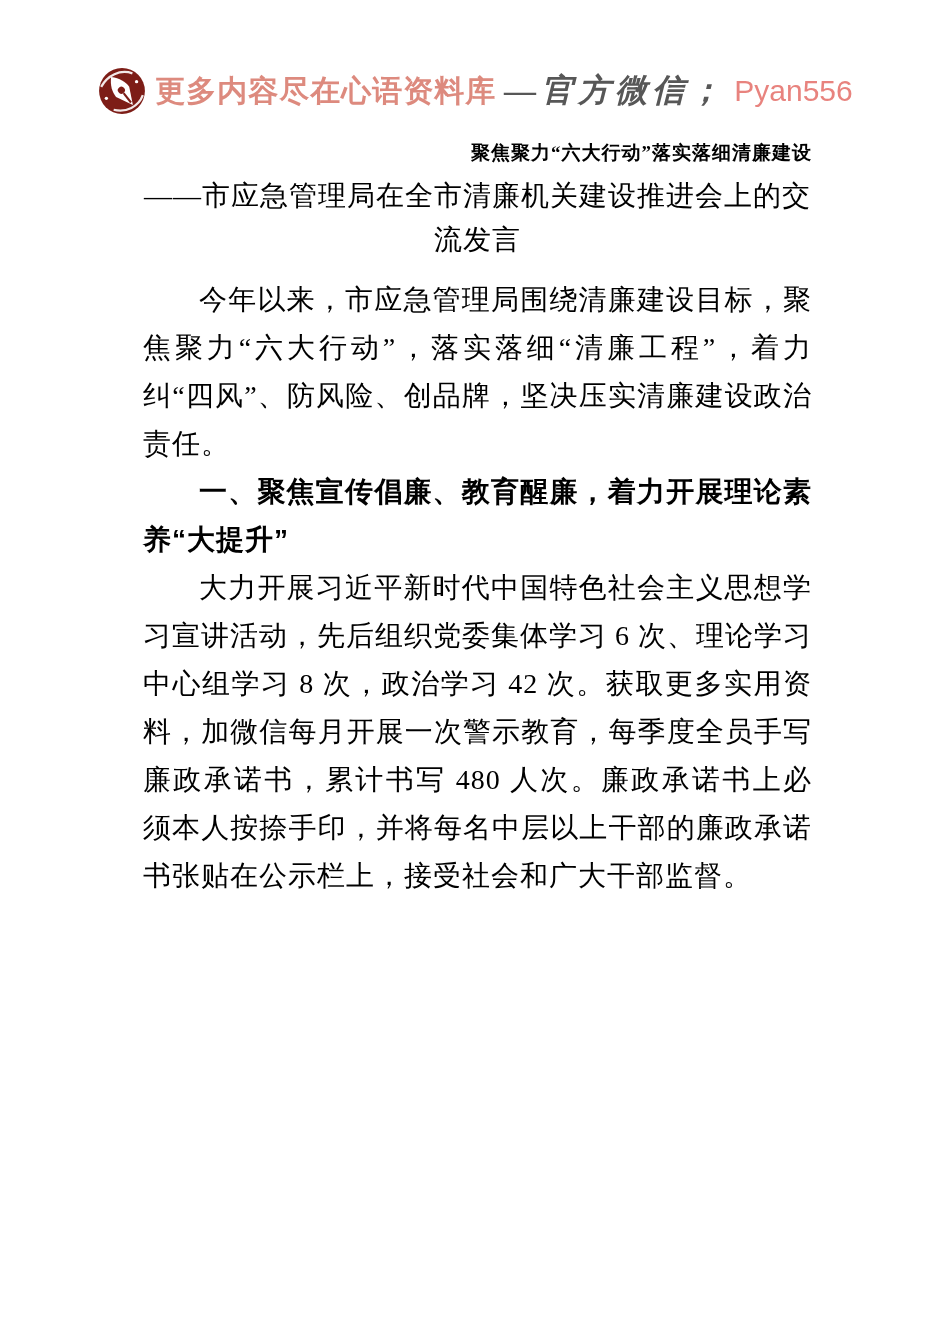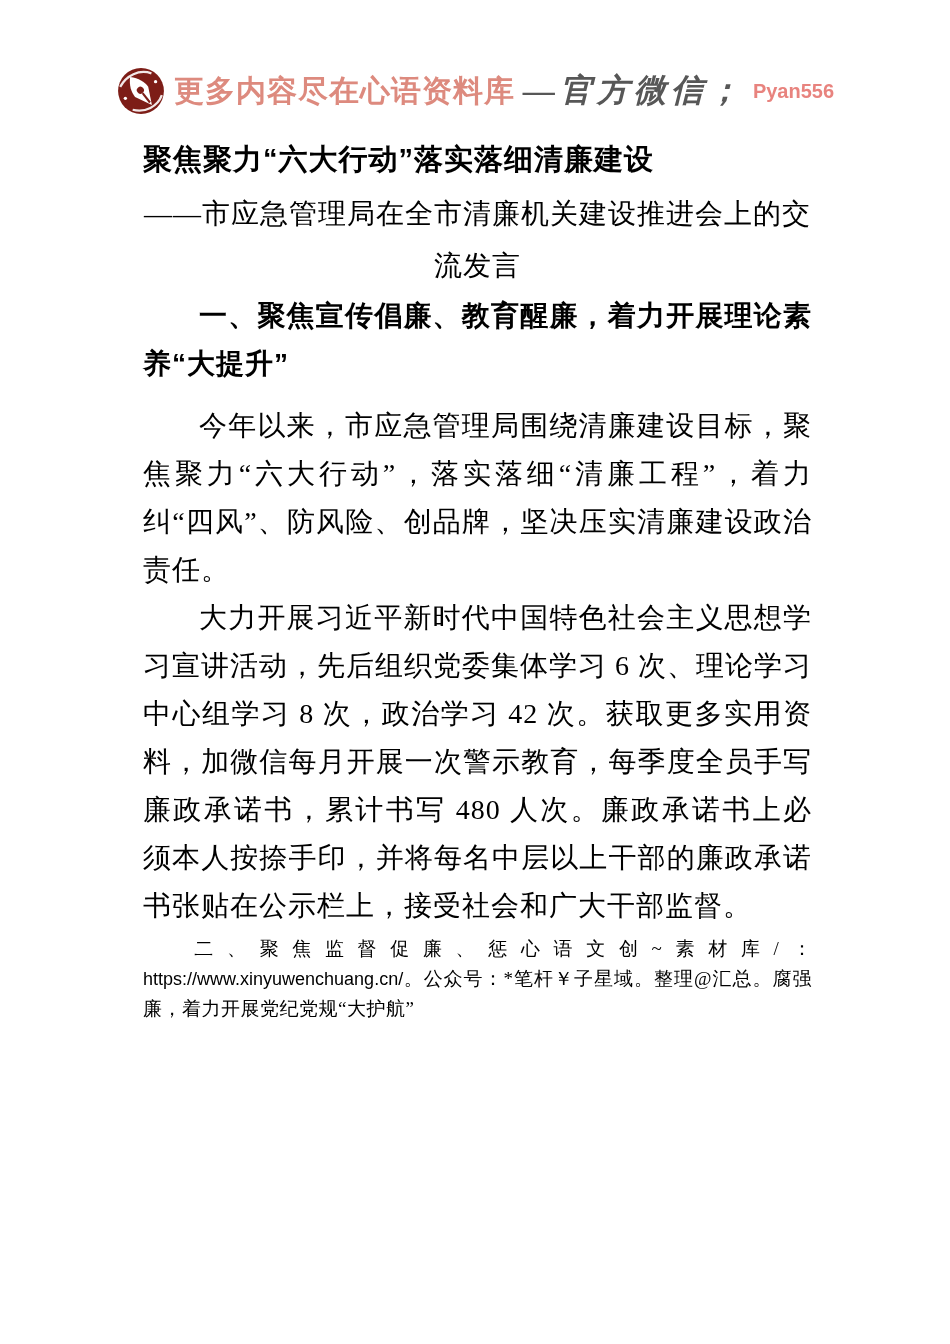--- a/index.html
+++ b/index.html
@@ -10,28 +10,28 @@
   }
   .content{padding:0 138px 0 143px;}
 
   
   .wm{display:flex;align-items:center;justify-content:center;gap:8px;}
   .wm-header{padding-top:66px;}
   .wm-footer{position:absolute;top:1198px;left:0;width:100%;}
   .wm-logo{width:50px;height:50px;flex:0 0 auto;}
   .wm-brand{font-size:30px;font-weight:bold;color:var(--brand);letter-spacing:1px;}
   .wm-script{font-size:32px;color:var(--script);font-style:italic;font-weight:bold;letter-spacing:5px;}
-  .wm-id{font-size:20px;color:var(--wechat);font-family:"Liberation Sans","DejaVu Sans",sans-serif;font-weight:bold;}
+  .wm-id{font-size:30px;color:var(--wechat);font-family:"Liberation Sans","DejaVu Sans",sans-serif;}
 
   
   .doc-title{
-    margin-top:24px;text-align:left;font-size:29px;font-weight:bold;
-    font-family:Liberation Sans, sans-serif;letter-spacing:1px;
+    margin-top:24px;text-align:right;font-size:19px;font-weight:bold;
+    font-family:Liberation Serif, serif;letter-spacing:1px;
   }
-  .doc-subtitle{margin-top:8px;text-align:center;font-size:28px;line-height:52px;letter-spacing:1px;}
+  .doc-subtitle{margin-top:8px;text-align:center;font-size:28px;line-height:44px;letter-spacing:1px;}
   .para{font-size:28px;line-height:48px;text-align:justify;text-indent:2em;letter-spacing:1px;margin:0;}
   .para-first{margin-top:14px;}
   .heading{font-weight:bold;font-family:"Liberation Sans","DejaVu Sans",sans-serif;}
   .note{font-size:19px;line-height:30px;text-align:justify;text-indent:2.7em;margin:4px 0;letter-spacing:0.5px;}
   .note-url{font-family:"Liberation Sans","DejaVu Sans",sans-serif;font-size:18px;letter-spacing:0;}
 </style>
 </head>
 <body>
 
 <div class="page">
@@ -51,27 +51,26 @@
     </svg>
     <span class="wm-brand">更多内容尽在心语资料库</span>
     <span class="wm-script"><span>—</span><span>官方微信；</span></span>
     <span class="wm-id">Pyan556</span>
   </div>
 
   <div class="content">
     <div class="doc-title">聚焦聚力“六大行动”落实落细清廉建设</div>
     <div class="doc-subtitle">——市应急管理局在全市清廉机关建设推进会上的交流发言</div>
 
+    <p class="para para-first">今年以来，市应急管理局围绕清廉建设目标，聚焦聚力“六大行动”，落实落细“清廉工程”，着力纠“四风”、防风险、创品牌，坚决压实清廉建设政治责任。</p>
+
     <p class="para heading">一、聚焦宣传倡廉、教育醒廉，着力开展理论素养“大提升”</p>
-
-    <p class="para para-first">今年以来，市应急管理局围绕清廉建设目标，聚焦聚力“六大行动”，落实落细“清廉工程”，着力纠“四风”、防风险、创品牌，坚决压实清廉建设政治责任。</p>
 
     <p class="para">大力开展习近平新时代中国特色社会主义思想学习宣讲活动，先后组织党委集体学习 6 次、理论学习中心组学习 8 次，政治学习 42 次。获取更多实用资料，加微信每月开展一次警示教育，每季度全员手写廉政承诺书，累计书写 480 人次。廉政承诺书上必须本人按捺手印，并将每名中层以上干部的廉政承诺书张贴在公示栏上，接受社会和广大干部监督。</p>
 
-    <p class="note"><span>二、聚焦监督促廉、惩心语文创~素材库/：</span><span class="note-url">https://www.xinyuwenchuang.cn/</span><span>。公众号：*笔杆￥子星域。整理@汇总。腐强廉，着力开展党纪党规“大护航”</span></p>
 
   </div>
 
   <div class="wm wm-footer">
     <svg class="wm-logo" viewBox="0 0 48 48" aria-hidden="true">
       <circle cx="24" cy="24" r="22" fill="#7d1d17"></circle>
       <path d="M4 20 C10 9 22 3 34 7" stroke="#ffffff" stroke-width="2.2" fill="none" opacity="0.9"></path>
       <path d="M44 28 C40 39 28 45 16 42" stroke="#ffffff" stroke-width="2.2" fill="none" opacity="0.9"></path>
       <g transform="rotate(-38 24 24)">
         <path d="M24 7 C30 13 32 19 32 25 L24 41 L16 25 C16 19 18 13 24 7 Z" fill="#ffffff"></path>

